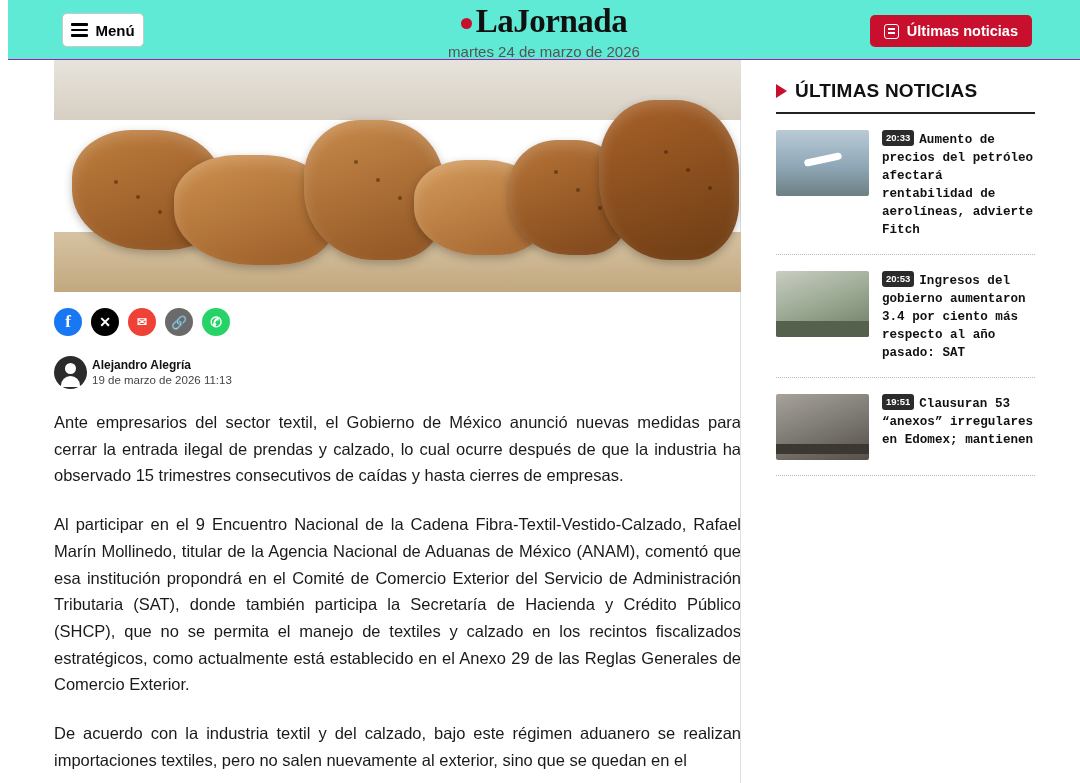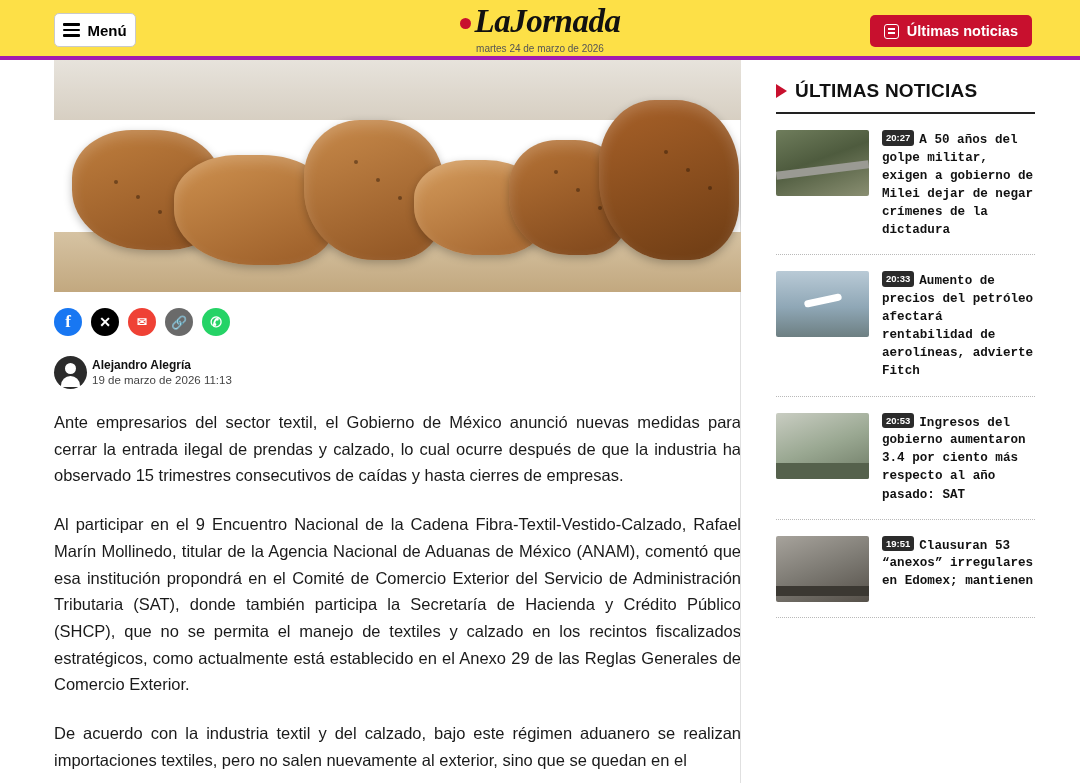--- a/index.html
+++ b/index.html
@@ -9,22 +9,23 @@
     background: #ffffff;
     font-family: "Liberation Sans", sans-serif;
     overflow: hidden;
   }
   .page { position: relative; width: 1080px; height: 783px; background:#fff; }
 
   
   .header {
     position: relative;
     height: 60px;
-    border-bottom: 4px solid #a21caf;
-    background: #fde047;
+    border-bottom: 1px solid #a21caf;
+    background: #5eead4;
+    margin-left: 8px;
   }
   .menu-btn {
     position: absolute;
     left: 54px; top: 13px;
     width: 82px; height: 34px;
     border: 1px solid #c9c9c9;
     border-radius: 5px;
     background: #fff;
     display: flex; align-items: center; justify-content: center;
     gap: 7px;
@@ -32,32 +33,32 @@
   }
   .burger { display: inline-flex; flex-direction: column; gap: 3px; }
   .burger span { display:block; width: 17px; height: 2.5px; background:#000; border-radius:1px; }
   .menu-label { font-size: 15px; font-weight: bold; color: #000; }
 
   .masthead {
     position: absolute;
     left: 0; right: 0; top: 5px;
     text-align: center;
   }
-  .logo-row { display: flex; align-items: center; justify-content: center; gap: 2px; font-style: italic; }
+  .logo-row { display: flex; align-items: center; justify-content: center; gap: 2px; }
   .logo-dot { width: 11px; height: 11px; border-radius: 50%; background: #c8102e; display:inline-block; margin-right:2px; margin-top:4px;}
   .logo-text {
     font-family: "Liberation Serif", serif;
     font-size: 33px;
     font-weight: bold;
     letter-spacing: -0.5px;
     color: #111;
     line-height: 1;
   }
   .masthead-date {
-    font-size: 10px;
+    font-size: 15px;
     color: #555;
     margin-top: 5px;
   }
 
   .ultimas-btn {
     position: absolute;
     right: 48px; top: 15px;
     background: #c8102e;
     color: #fff;
     border-radius: 5px;
@@ -327,26 +328,20 @@
         <p>De acuerdo con la industria textil y del calzado, bajo este régimen aduanero se realizan importaciones textiles, pero no salen nuevamente al exterior, sino que se quedan en el</p>
       </div>
     </div>
 
     <div class="side-col">
       <div class="side-head">
         <span class="side-arrow"></span>
         <span class="side-title">ÚLTIMAS NOTICIAS</span>
       </div>
 
-      <div class="news-item">
-        <div class="news-thumb nt1"></div>
-        <div class="news-text">
-          <span class="time-badge">20:27</span><span>A 50 años del golpe militar, exigen a gobierno de Milei dejar de negar crímenes de la dictadura</span>
-        </div>
-      </div>
 
       <div class="news-item">
         <div class="news-thumb nt2"></div>
         <div class="news-text">
           <span class="time-badge">20:33</span><span>Aumento de precios del petróleo afectará rentabilidad de aerolíneas, advierte Fitch</span>
         </div>
       </div>
 
 
       <div class="news-item">

